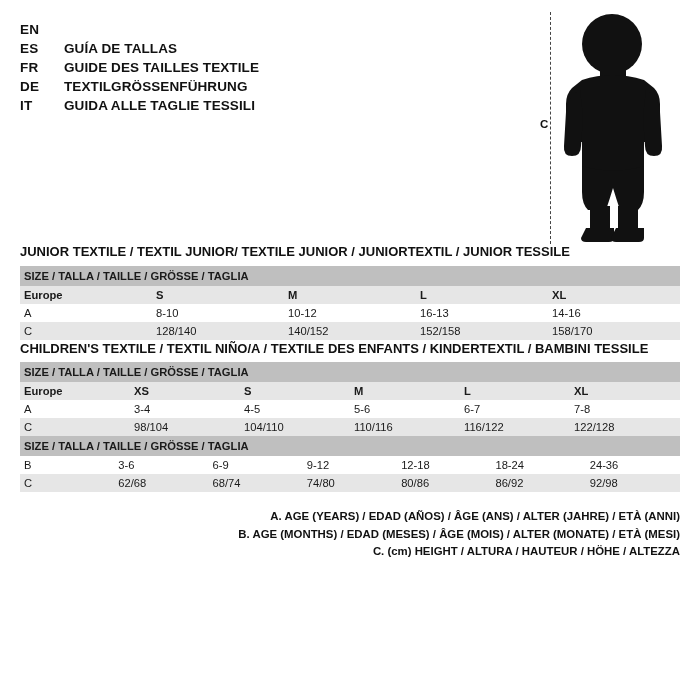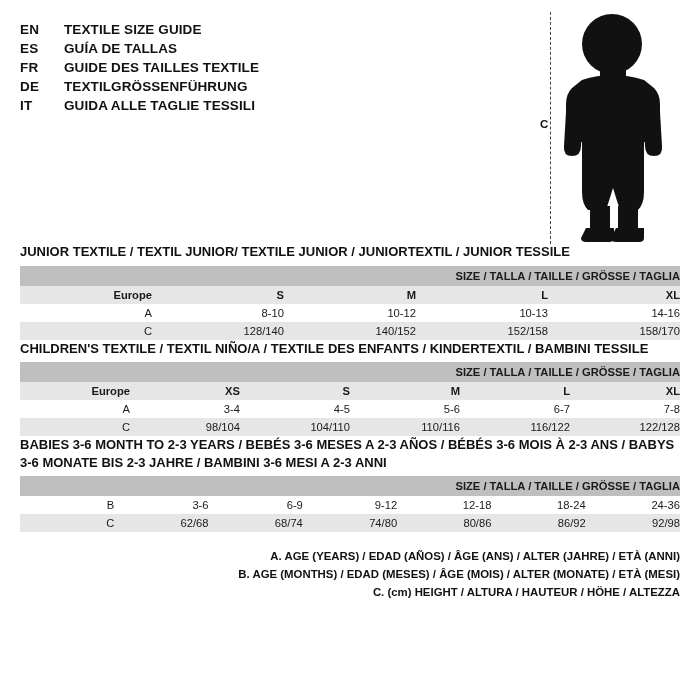--- a/index.html
+++ b/index.html
@@ -90,21 +90,21 @@
     line-height: 1.35;
   }
   table.size-table {
     width: 660px;
     border-collapse: collapse;
     table-layout: fixed;
     font-size: 11.2px;
   }
   table.size-table td, table.size-table th {
     padding: 3px 0 3px 4px;
-    text-align: right;
+    text-align: left;
     font-weight: normal;
     color: #1a1a1a;
   }
   tr.band-head td {
     background: #bfbfbf;
     font-weight: bold;
     font-size: 11.2px;
     padding: 4px 0 4px 4px;
   }
   tr.col-head td {
@@ -131,21 +131,20 @@
 </style>
 </head>
 <body>
 
 <div class="page">
 
   <div class="header">
     <div class="titles">
       <div class="title-row">
         <span class="lang-code">EN</span>
-        <span class="lang-title">TEXTILE SIZE GUIDE</span>
       </div>
       <div class="title-row">
         <span class="lang-code">ES</span>
         <span class="lang-title">GUÍA DE TALLAS</span>
       </div>
       <div class="title-row">
         <span class="lang-code">FR</span>
         <span class="lang-title">GUIDE DES TAILLES TEXTILE</span>
       </div>
       <div class="title-row">
@@ -197,21 +196,21 @@
         <td class="first-col">Europe</td>
         <td>S</td>
         <td>M</td>
         <td>L</td>
         <td>XL</td>
       </tr>
       <tr class="row-light">
         <td class="first-col">A</td>
         <td>8-10</td>
         <td>10-12</td>
-        <td>10-13</td>
+        <td>16-13</td>
         <td>14-16</td>
       </tr>
       <tr class="row-shade">
         <td class="first-col">C</td>
         <td>128/140</td>
         <td>140/152</td>
         <td>152/158</td>
         <td>158/170</td>
       </tr>
     </tbody>
@@ -247,21 +246,20 @@
         <td>104/110</td>
         <td>110/116</td>
         <td>116/122</td>
         <td>122/128</td>
       </tr>
     </tbody>
       </table>
   </div>
 
   <div class="section">
-    <div class="section-title">BABIES 3-6 MONTH TO 2-3 YEARS / BEBÉS 3-6 MESES A 2-3 AÑOS / BÉBÉS 3-6 MOIS À 2-3 ANS / BABYS 3-6 MONATE BIS 2-3 JAHRE / BAMBINI 3-6 MESI A 2-3 ANNI</div>
     <table class="size-table">
       <tbody>
           <tr class="band-head">
         <td colspan="7">SIZE / TALLA / TAILLE / GRÖSSE / TAGLIA</td>
       </tr>
       <tr class="row-light">
         <td class="first-col">B</td>
         <td>3-6</td>
         <td>6-9</td>
         <td>9-12</td>

